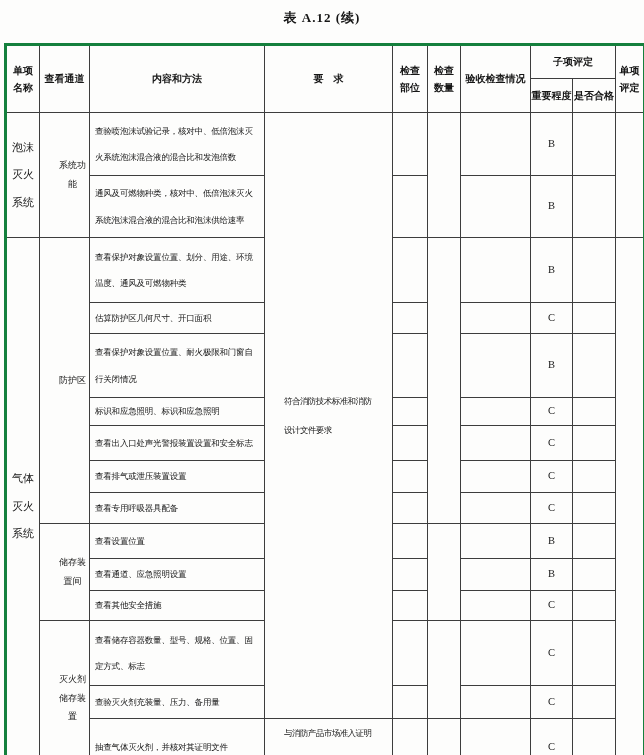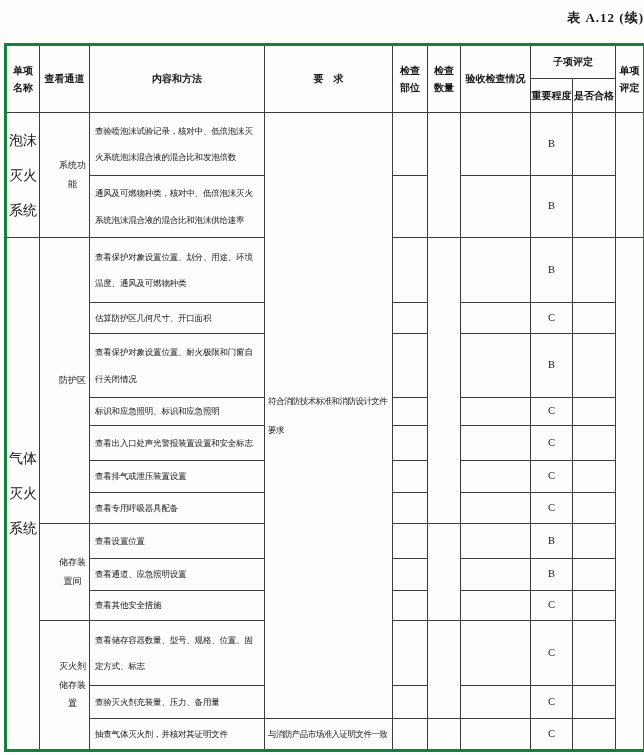--- a/index.html
+++ b/index.html
@@ -1,38 +1,38 @@
 <!DOCTYPE html>
 <html><head>
 <meta charset="utf-8">
 <style>
   html,body { margin:0; padding:0; }
   body {
     width:644px; height:755px; background:#fdfdfc; overflow:hidden;
     font-family:"Liberation Serif","DejaVu Serif",serif; color:#161616;
   }
   .page-title {
-    text-align:right; padding-top:9px; font-size:13px; font-weight:bold;
+    text-align:center; padding-top:9px; font-size:13px; font-weight:bold;
     letter-spacing:1px; height:18px;
   }
   table.acceptance {
     border-collapse:collapse; table-layout:fixed;
     margin:16px 0 0 4px; width:637px;
     border:3px solid #15803d;
   }
   th, td {
     border:1px solid #3d3d3d; padding:0;
     text-align:center; vertical-align:middle;
     font-size:8.5px; line-height:1.8; overflow:hidden;
   }
   th { font-size:10px; font-weight:bold; line-height:1.75; }
   td.content { text-align:left; padding:0 5px; line-height:3.1; letter-spacing:-0.2px; }
-  td.req     { text-align:left; padding:0 3px; line-height:3.3; letter-spacing:-0.55px; }
+  td.req     { text-align:left; padding:0 19px; line-height:3.3; letter-spacing:-0.55px; }
   td.letter  { font-size:10.5px; font-family:"Liberation Serif",serif; }
-  td.section { line-height:2.5; font-size:14px; }
+  td.section { line-height:2.5; font-size:11px; }
   td.subsec  { line-height:2.1; font-size:9px;padding-left:16px; }
 </style>
 </head>
 <body>
 
 <div class="page-title">表 A.12 (续)</div>
 
 <table class="acceptance">
   <colgroup>
     <col style="width:34px">

